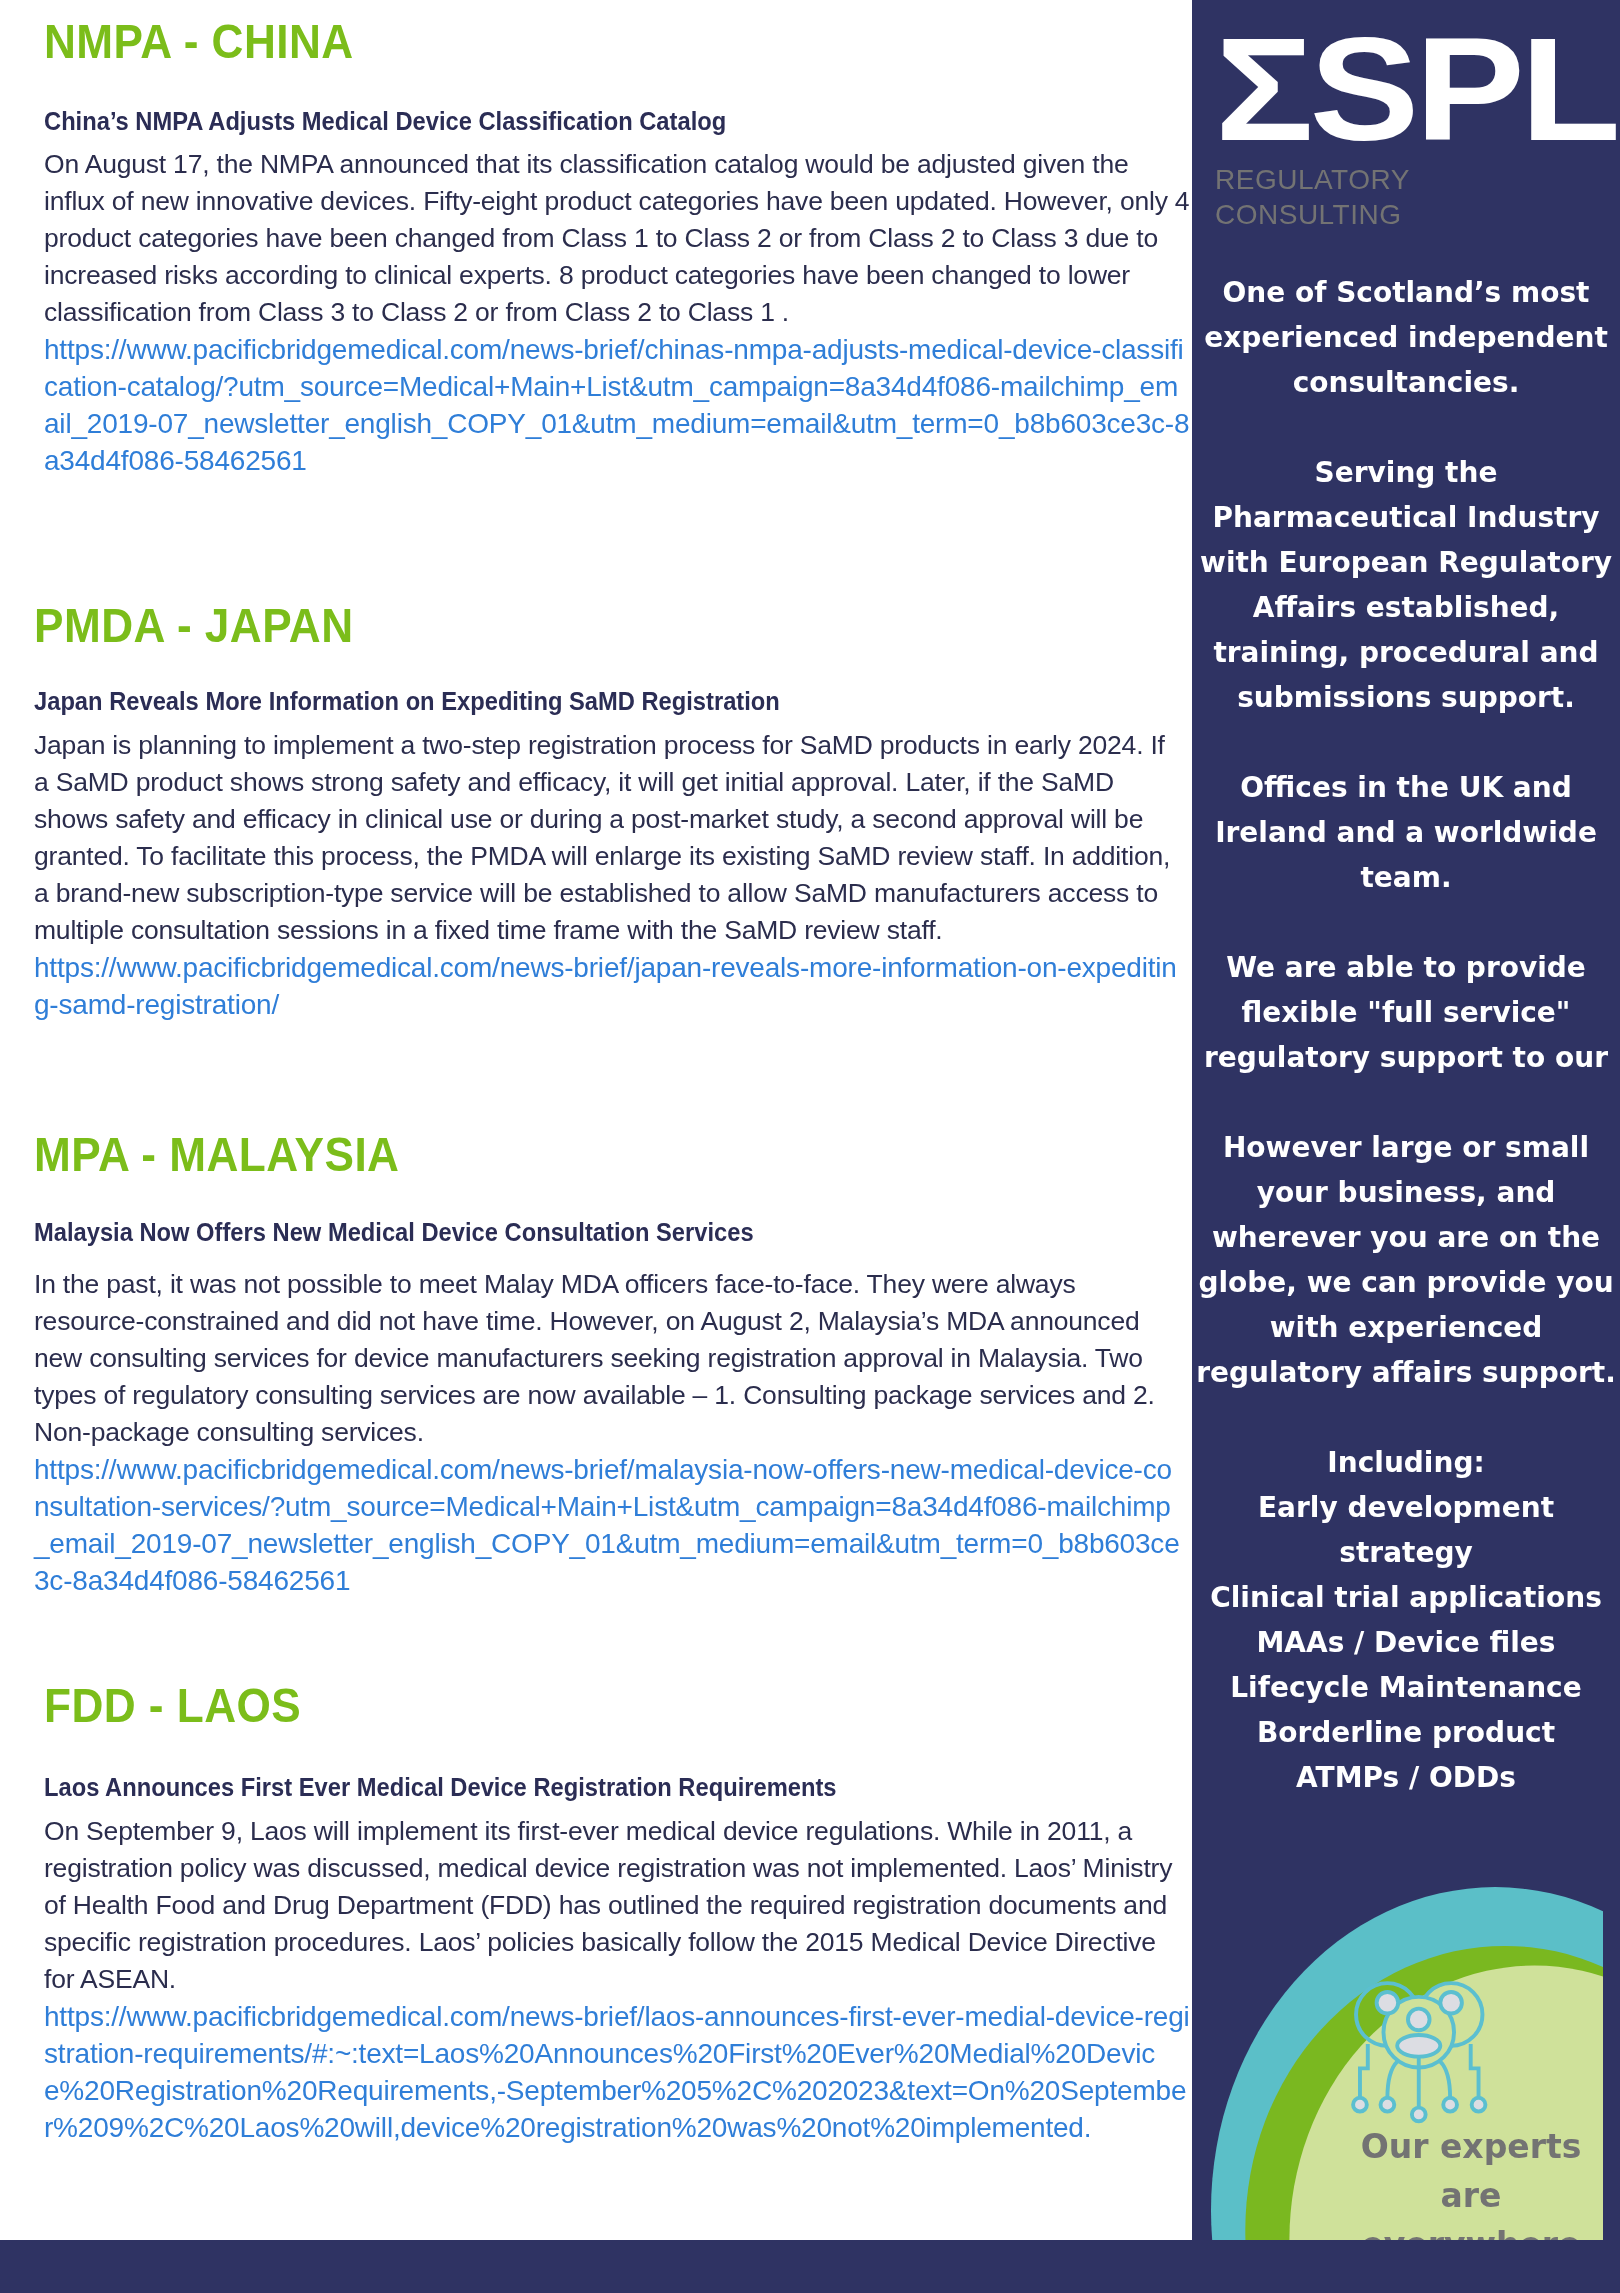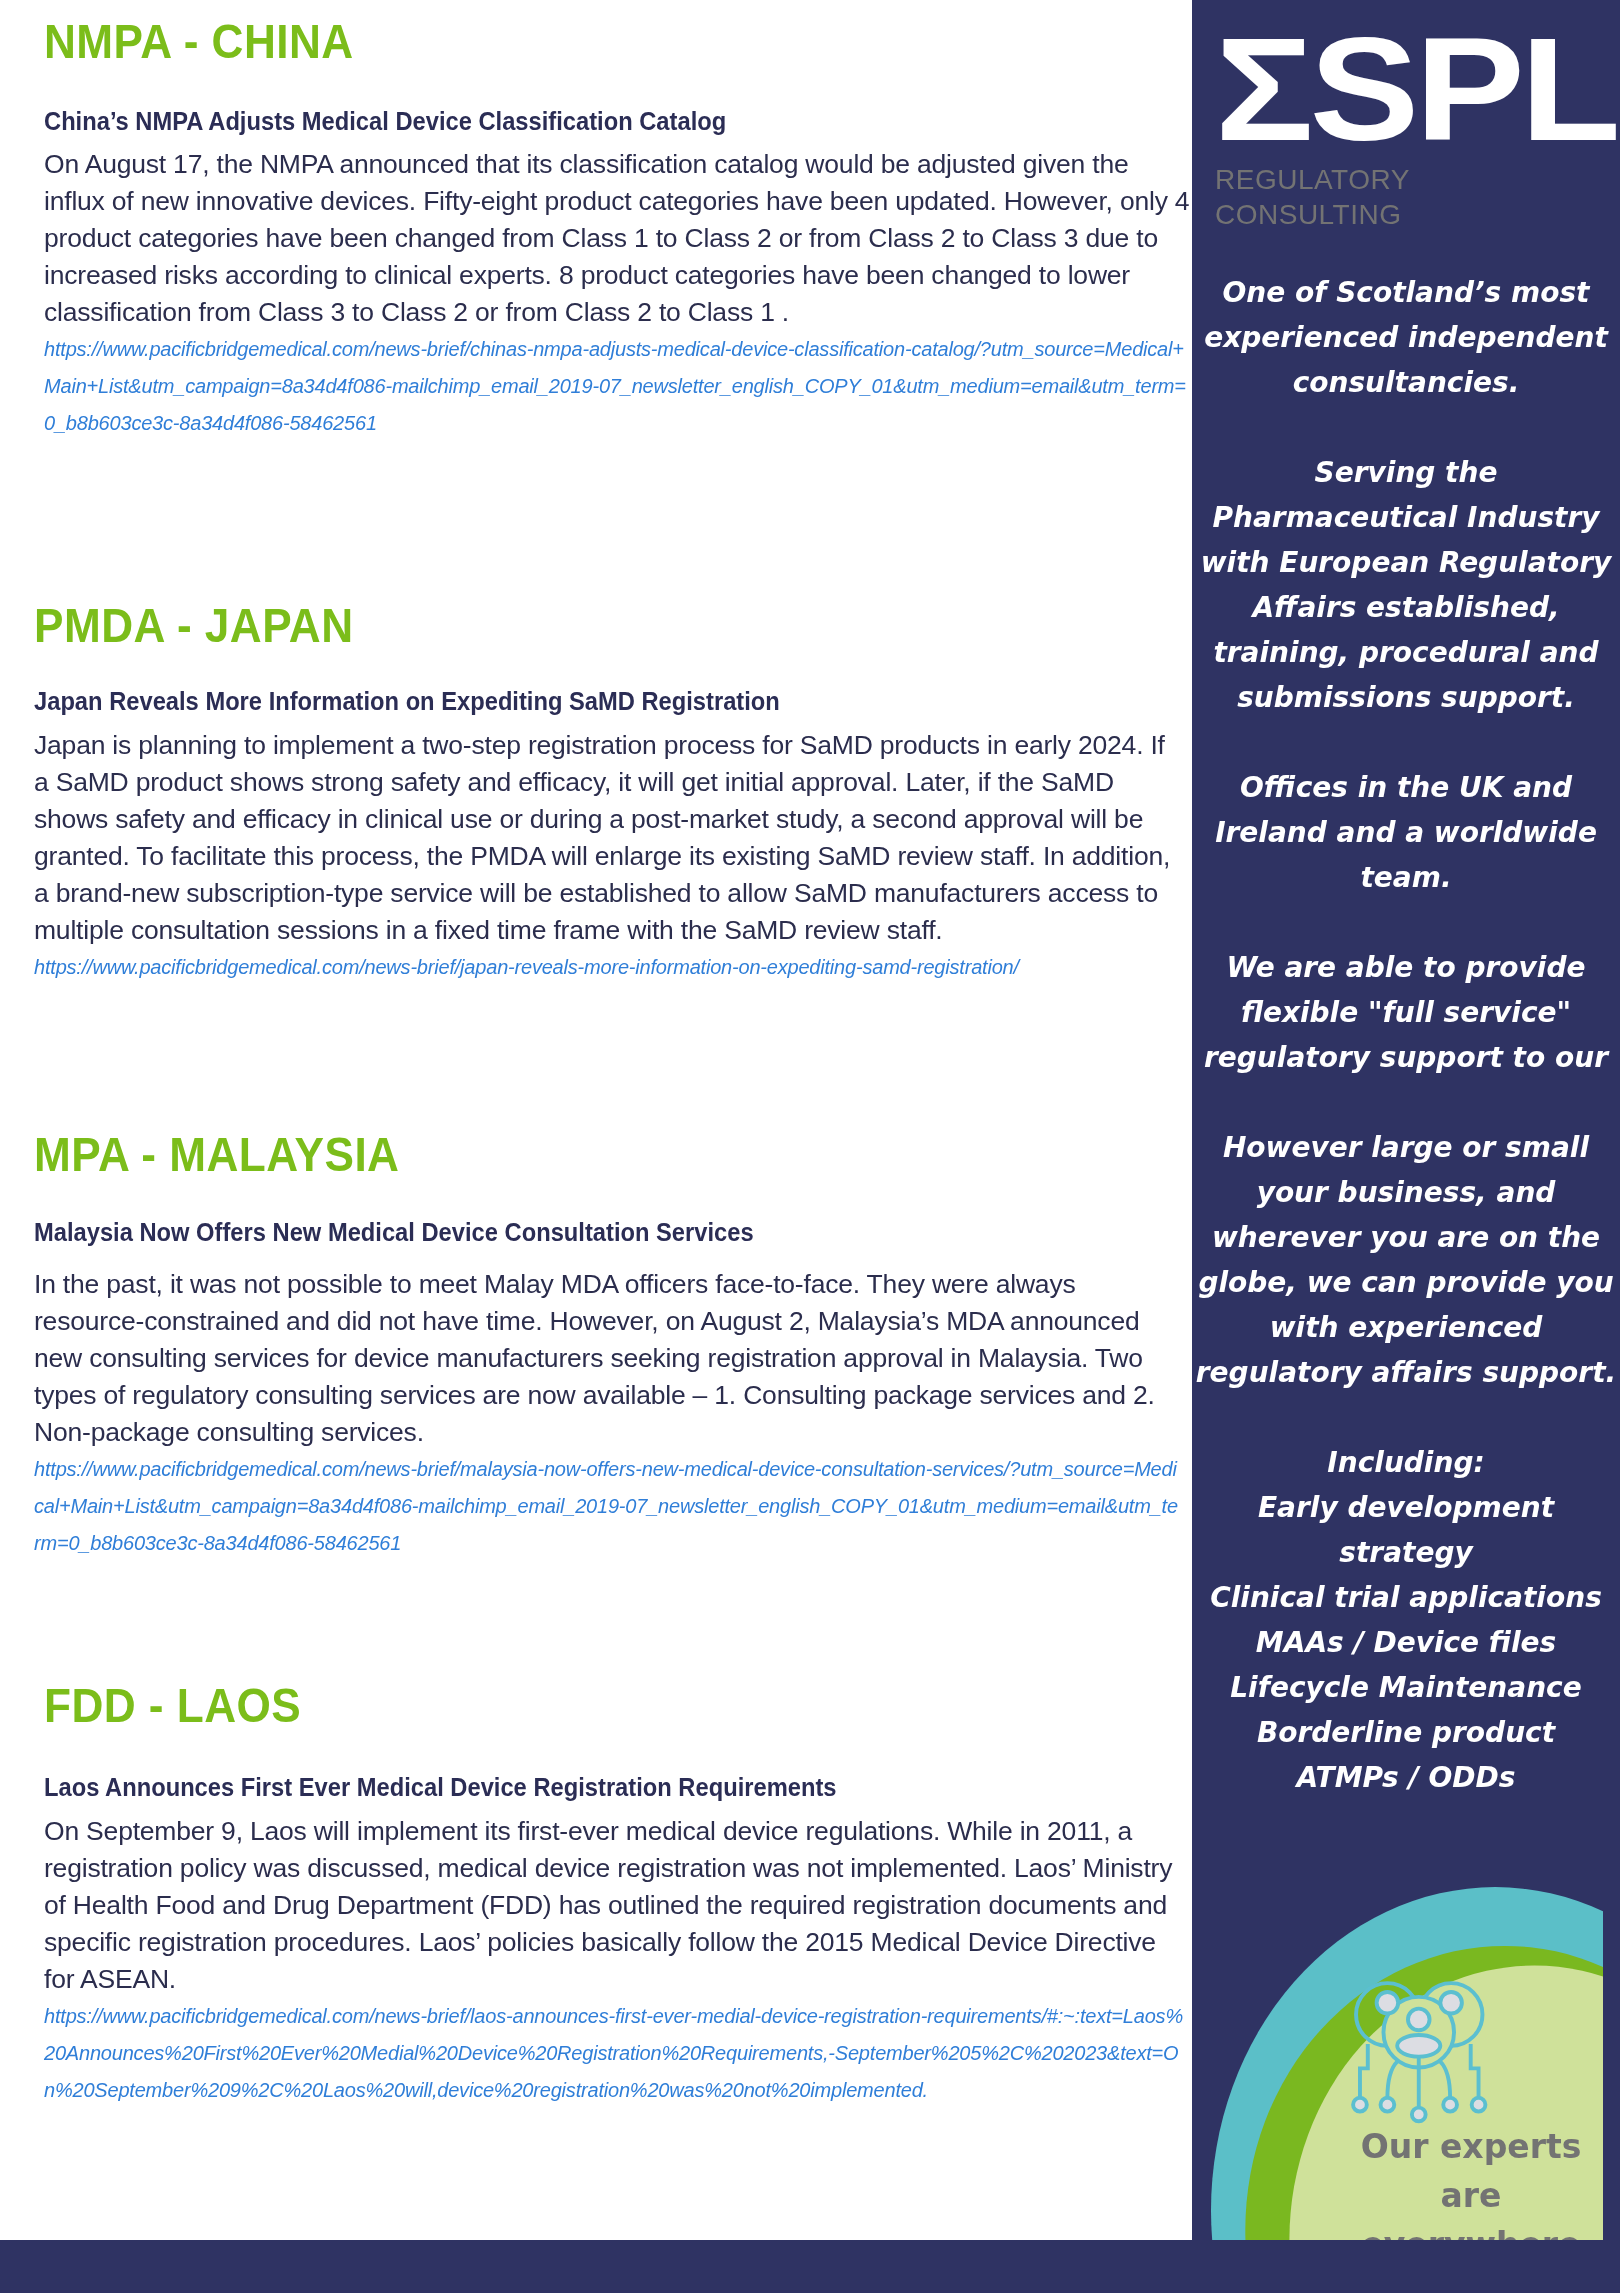--- a/index.html
+++ b/index.html
@@ -8,22 +8,22 @@
   .main { position:absolute; left:0; top:0; width:944px; height:2240px; background:#ffffff; }
   .sidebar { position:absolute; left:1192px; top:0; width:428px; height:2240px; background:#2f3363; }
   .footer-bar { position:absolute; left:0; top:2240px; width:1620px; height:54px; background:#2f3363; }
 
   .section { position:absolute; width:1147px; }
   .region-heading { font-family:"Liberation Sans", sans-serif; font-weight:bold; color:#7bbd1a;
     font-size:48px; line-height:55px; margin:0; letter-spacing:0.5px; transform:scaleX(0.92); transform-origin:left; }
   .article-title { font-family:"Liberation Sans", sans-serif; font-weight:bold; color:#2b2d55;
     font-size:25.5px; line-height:31px; margin:0; transform:scaleX(0.93); transform-origin:left; }
   .article-body { color:#2b2d4d; font-size:26.5px; line-height:37px; margin:0; letter-spacing:-0.2px; }
-  .article-link { color:#2f7ed8; font-size:20px; line-height:37px; margin:0; text-decoration:none;
-    word-break:break-all; display:block; letter-spacing:-0.2px;font-style:italic; }
+  .article-link { color:#2f7ed8; font-size:28px; line-height:37px; margin:0; text-decoration:none;
+    word-break:break-all; display:block; letter-spacing:-0.2px; }
 
   #sec-china { left:44px; top:13.7px; }
   #sec-china .article-title { margin-top:37px; }
   #sec-china .article-body { margin-top:9.8px; }
 
   #sec-japan { left:34px; top:598px; }
   #sec-japan .article-title { margin-top:33px; }
   #sec-japan .article-body { margin-top:9.8px; }
 
   #sec-malaysia { left:34px; top:1127px; }
@@ -33,21 +33,21 @@
   #sec-laos { left:44px; top:1678px; }
   #sec-laos .article-title { margin-top:39px; }
   #sec-laos .article-body { margin-top:9.8px; }
 
   .logo { position:absolute; left:1215px; top:25.5px; width:392px; height:206px; }
   .logo-mark { font-family:"Liberation Sans", sans-serif; font-weight:bold; color:#ffffff;
     font-size:147px; line-height:127px; letter-spacing:-3.9px; margin:0; transform:scaleX(1.12); transform-origin:left; }
   .logo-sub { color:#737373; font-size:28px; line-height:35px; margin:0; letter-spacing:0.5px; }
 
   .sidebar-text { position:absolute; left:1192px; width:428px; top:270px; text-align:center; color:#ffffff;
-    font-family:"DejaVu Sans", sans-serif; font-weight:bold; font-size:28px; line-height:45px;font-style:italic; }
+    font-family:"DejaVu Sans", sans-serif; font-weight:bold; font-size:28px; line-height:45px; }
   .sidebar-text p { margin:0 0 45px 0; }
   .sidebar-text p.last { margin:0; }
   .sidebar-text .line { display:block; }
 
   .promo { position:absolute; left:1211px; top:1887px; width:392px; height:353px; overflow:hidden; }
   .promo svg { position:absolute; left:0; top:0; }
   .promo-text { position:absolute; left:118px; top:235px; width:284px; text-align:center; color:#737373;
     font-family:"DejaVu Sans", sans-serif; font-weight:bold; font-size:33px; line-height:49px; }
 </style>
 </head>

